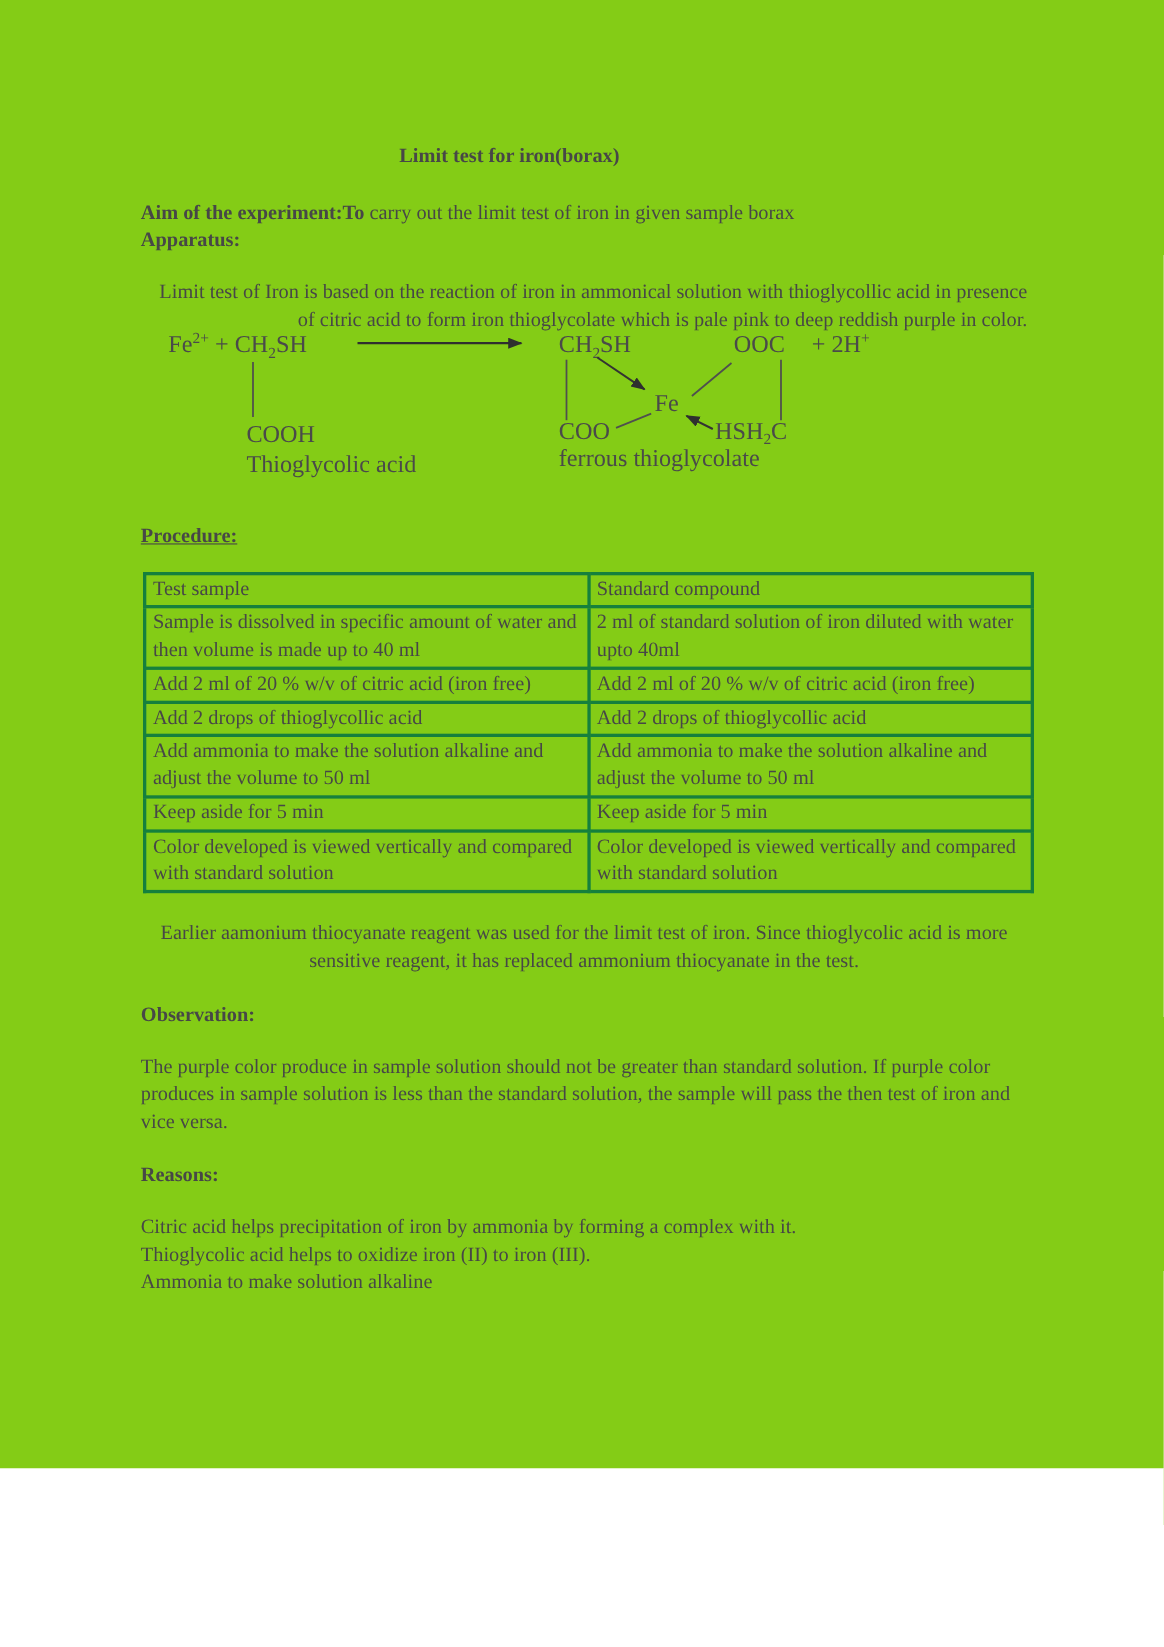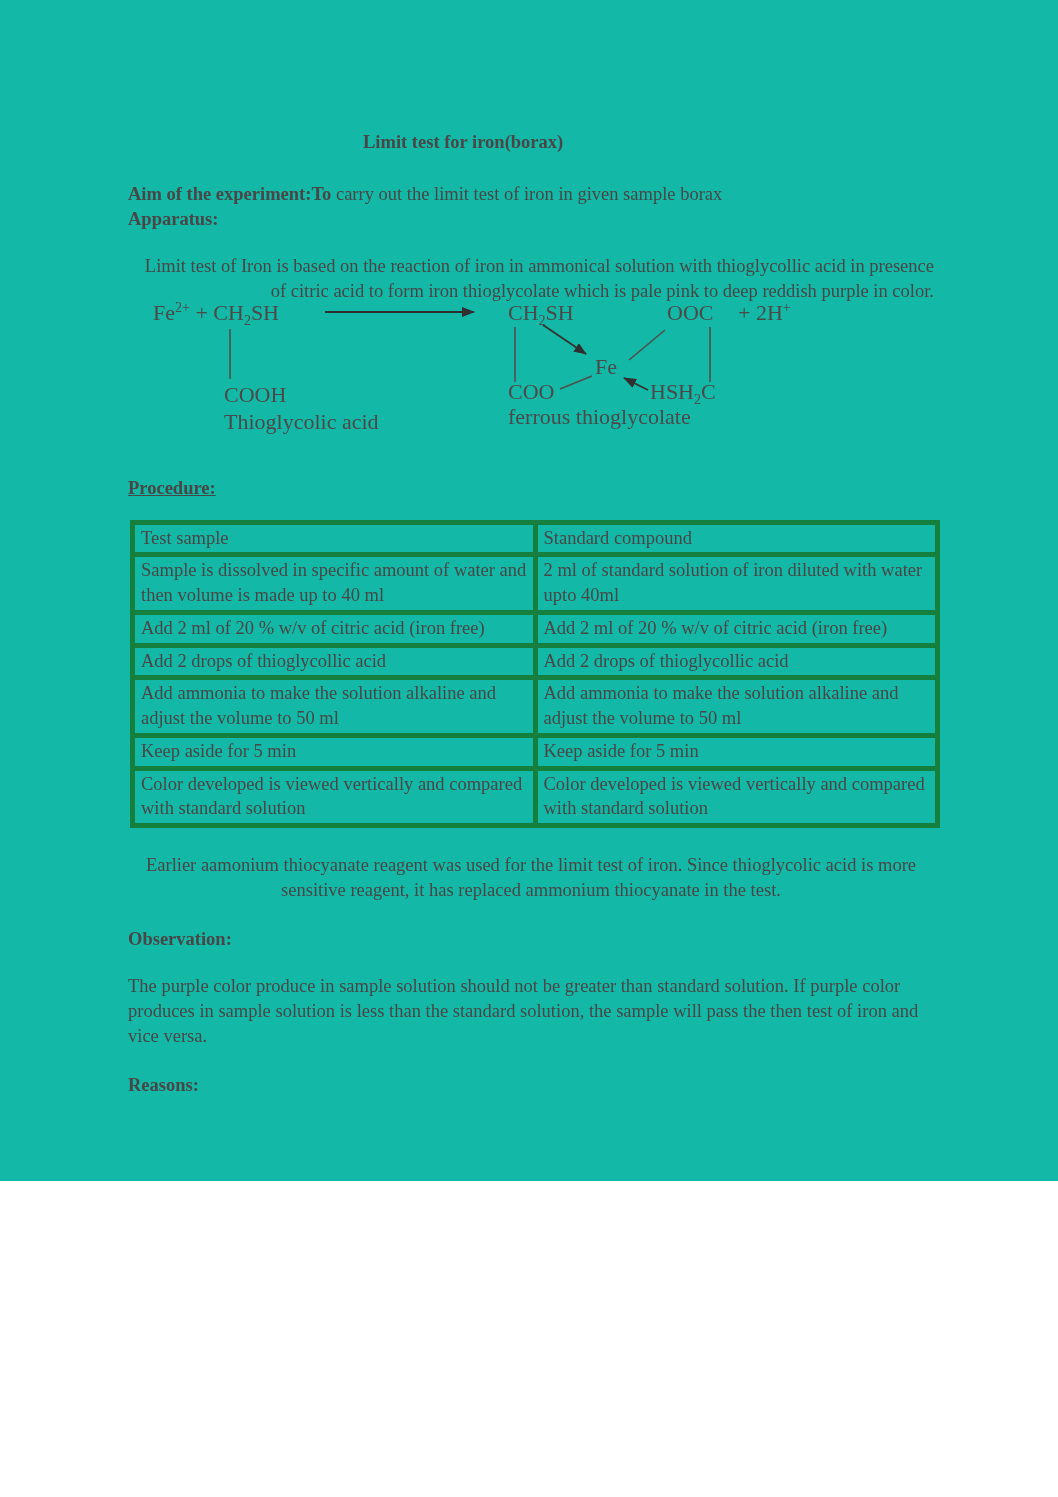--- a/index.html
+++ b/index.html
@@ -1,21 +1,21 @@
 <!DOCTYPE html>
 <html><head>
 <meta charset="utf-8">
 <style>
   html,body{margin:0;padding:0;background:#ffffff;}
   .page{
     position:relative;
     width:1058px;
-    height:1181px;
+    height:1335px;
     box-sizing:border-box;
-    background:#14b8a6;
+    background:#84cc16;
     padding:130px 104px 0 128px;
     font-family:"Liberation Serif", serif;
     font-size:18.5px;
     line-height:24.75px;
     color:#474747;
     overflow:hidden;
   }
   .b{font-weight:bold;}
   .title{
     font-weight:bold;
@@ -42,21 +42,21 @@
   .bond{stroke:#4f4f4f;stroke-width:1.6;}
   .arrowline{stroke:#333333;stroke-width:1.8;}
   .mainarrow{stroke:#2f2f2f;stroke-width:2;}
   table.proc{
     border-collapse:collapse;
     width:810px;
     margin:19px 0 0 2px;
     table-layout:fixed;
   }
   table.proc td{
-    border:5px solid #15803d;
+    border:3px solid #15803d;
     padding:1px 6px 2px 6px;
     vertical-align:top;
     width:50%;
     line-height:24.75px;
   }
 </style>
 </head>
 <body>
 
 <div class="page">
@@ -137,14 +137,19 @@
       </tr>
     </tbody>
   </table>
 
   <p class="para mt-note">Earlier aamonium thiocyanate reagent was used for the limit test of iron. Since thioglycolic acid is more sensitive reagent, it has replaced ammonium thiocyanate in the test.</p>
 
   <div class="heading mt-obs-h">Observation:</div>
   <p class="para mt-obs-p">The purple color produce in sample solution should not be greater than standard solution. If purple color produces in sample solution is less than the standard solution, the sample will pass the then test of iron and vice versa.</p>
 
   <div class="heading mt-rea-h">Reasons:</div>
+  <div class="mt-rea-p">
+    <div class="line">Citric acid helps precipitation of iron by ammonia by forming a complex with it.</div>
+    <div class="line">Thioglycolic acid helps to oxidize iron (II) to iron (III).</div>
+    <div class="line">Ammonia to make solution alkaline</div>
+  </div>
 
 </div>
 
 </body></html>

